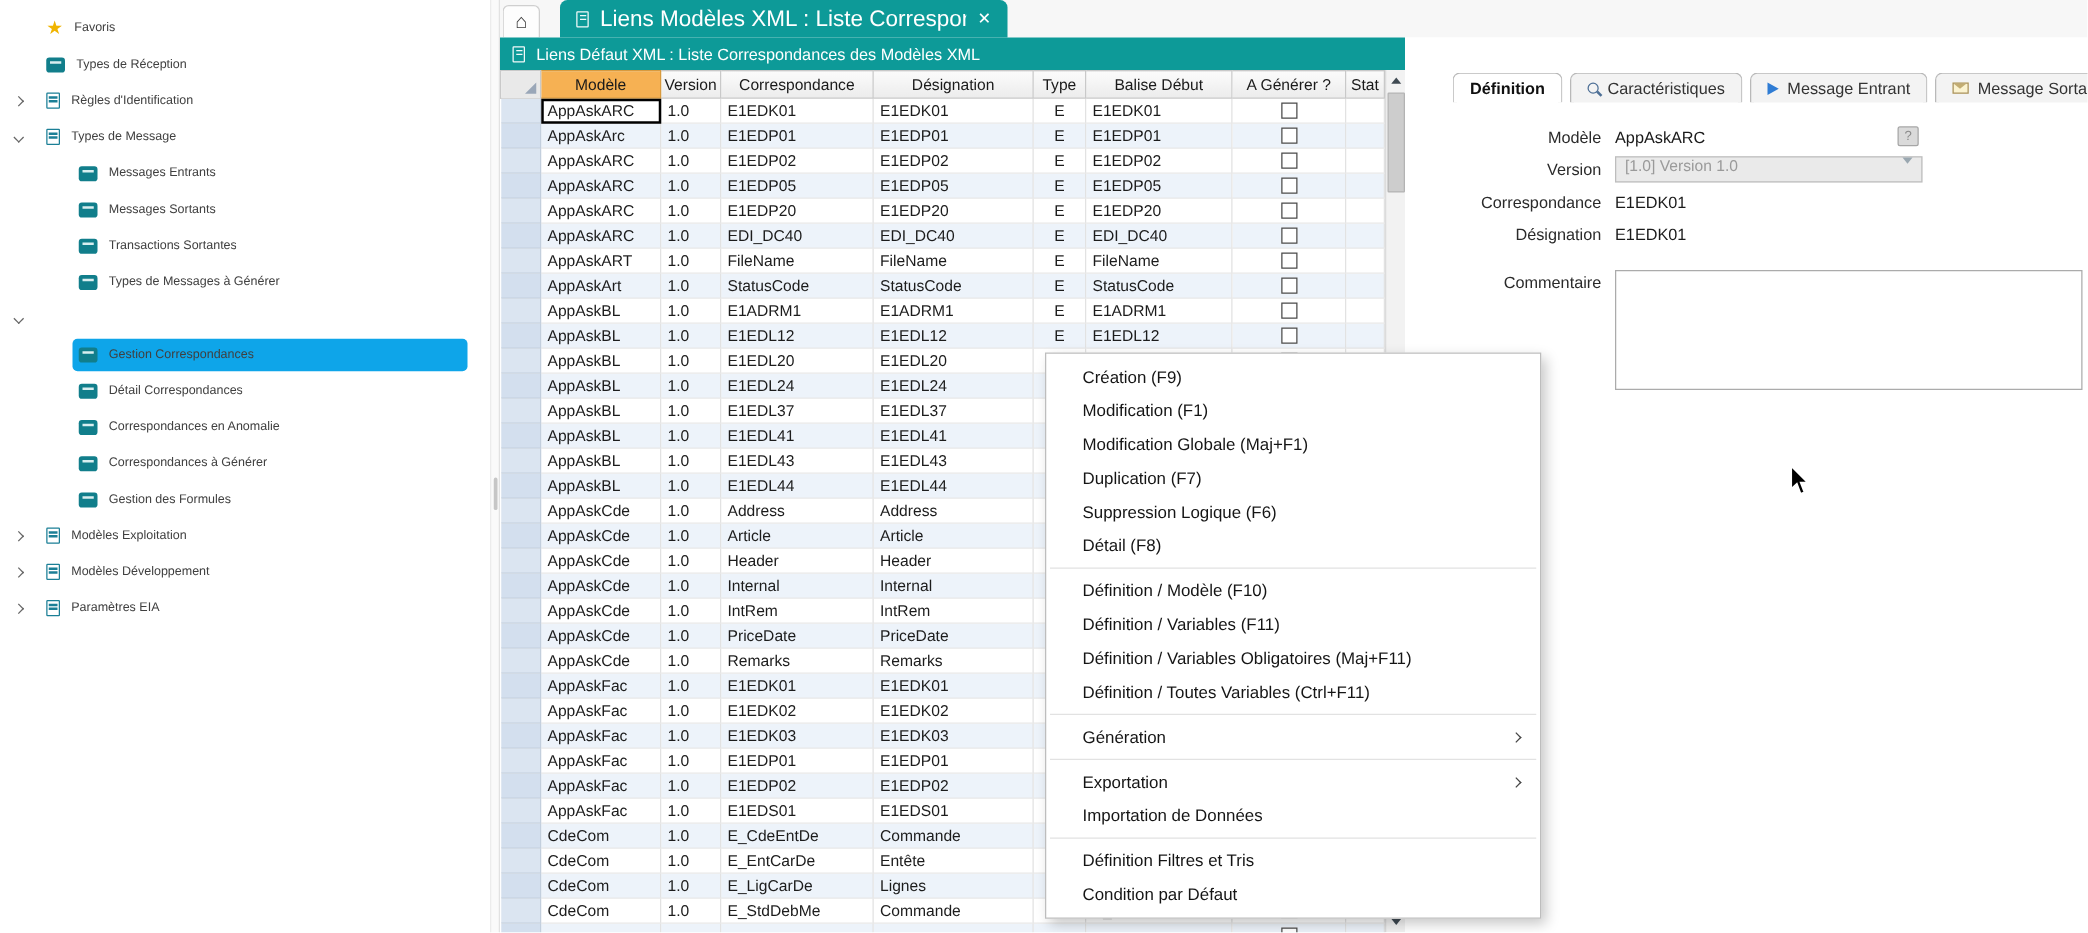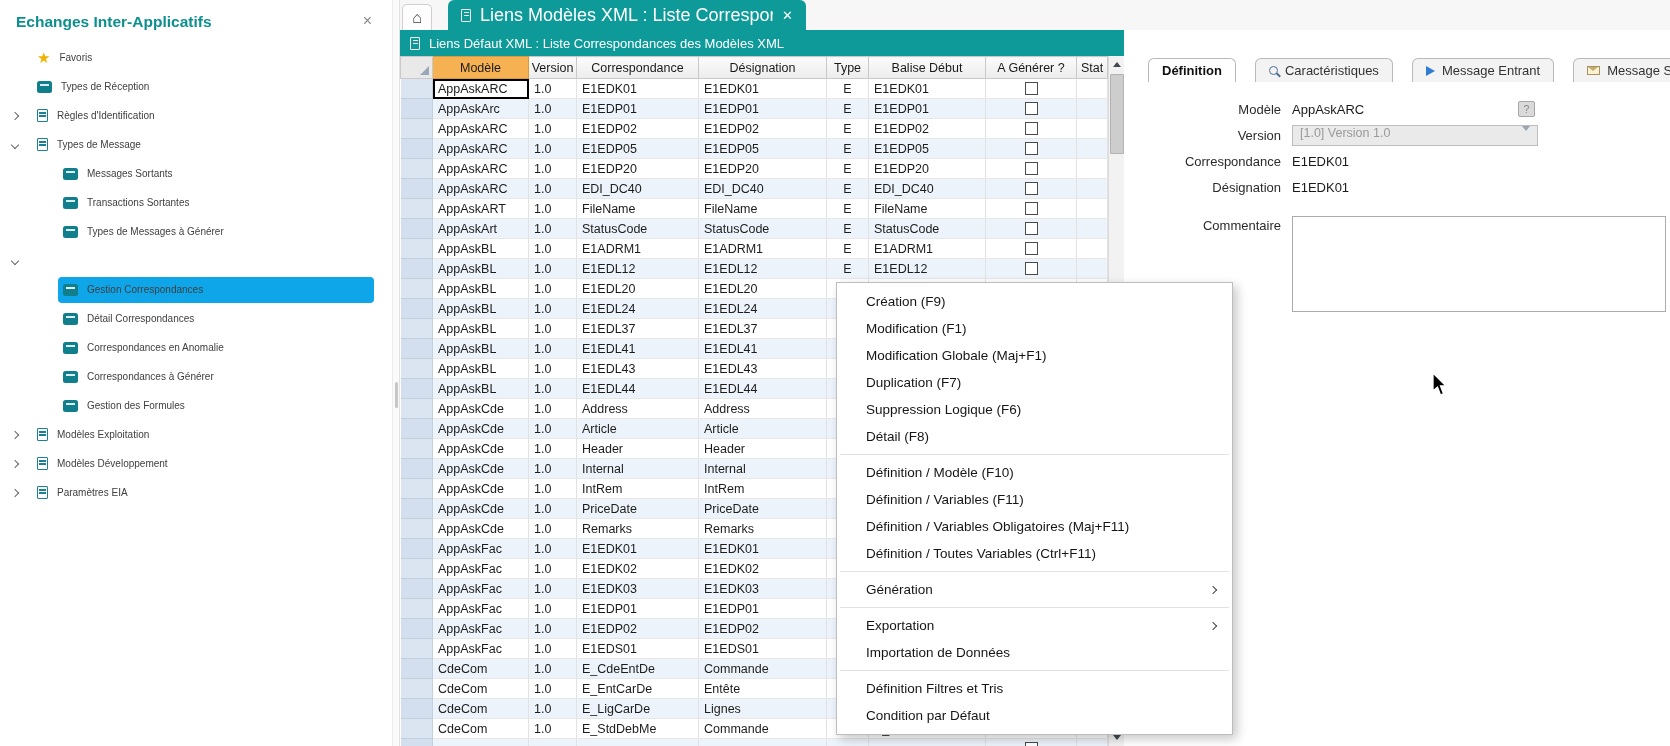--- a/index.html
+++ b/index.html
@@ -63,21 +63,21 @@
 td.selcell{outline:2px solid #000;outline-offset:-2px}
 .vscrollbar{width:17px;flex:none;background:#f2f2f2;border-left:1px solid #dcdcdc;position:relative}
 .sb-btn{position:absolute;left:0;width:16px;height:17px;display:flex;align-items:center;justify-content:center}
 .sb-up{top:0}.sb-down{bottom:0}
 .tri-up{width:0;height:0;border-left:4px solid transparent;border-right:4px solid transparent;border-bottom:5px solid #3f4a52}
 .tri-down{width:0;height:0;border-left:4px solid transparent;border-right:4px solid transparent;border-top:5px solid #3f4a52}
 .sb-thumb{position:absolute;left:1px;top:18px;width:14px;height:80px;background:#cdcdcd;border:1px solid #b3b3b3;border-radius:1px}
 
 
 .right-panel{flex:1;background:#fff;padding-top:27px;min-width:0}
-.ptabs{display:flex;align-items:flex-end;gap:19px;margin-left:24px;height:25px}
+.ptabs{display:flex;align-items:flex-end;gap:6px;margin-left:38px;height:25px}
 .ptab{height:24px;display:flex;align-items:center;gap:7px;padding:0 13px;border:1px solid #b9b9b9;border-bottom:none;border-radius:6px 6px 0 0;background:#f3f3f3;font-size:13px;color:#333;white-space:nowrap}
 .ptab.active{background:#fff;font-weight:bold;color:#101010}
 .picon{display:block;flex:none}
 .picon.magnifier{width:9px;height:9px;border:1.6px solid #4d6f96;border-radius:50%;position:relative}
 .picon.magnifier::after{content:"";position:absolute;width:5px;height:1.8px;background:#4d6f96;transform:rotate(45deg);right:-4px;bottom:-2px}
 .picon.arrow-blue{width:0;height:0;border-top:5px solid transparent;border-bottom:5px solid transparent;border-left:9px solid #2f7cd4}
 .picon.envelope{width:13px;height:9px;background:#fbf3d0;border:1px solid #a8915e;position:relative}
 .picon.envelope::after{content:"";position:absolute;left:0;top:0;width:0;height:0;border-left:5.5px solid transparent;border-right:5.5px solid transparent;border-top:4.5px solid #c3ad72}
 .pform{margin-top:14px;padding-left:8px}
 .frow{display:flex;align-items:center;min-height:26px}
@@ -99,24 +99,20 @@
 
 
 .cursor{position:absolute;left:1432px;top:372px;z-index:100;pointer-events:none}
 </style>
 </head>
 <body>
 
 <div class="app" style="--accent: #0d9a98;">
 
   <aside class="sidebar">
-    <div class="sb-head">
-      <span class="sb-title">Echanges Inter-Applicatifs</span>
-      <span class="sb-close">×</span>
-    </div>
     <div class="sb-items" id="sidebar-items">
         <div class="srow">
           <span class="chev none"></span>
           <span class="pill">
             <span class="sicon star-i">★</span>
             <span class="slabel">Favoris</span>
           </span>
         </div>
         <div class="srow">
           <span class="chev none"></span>
@@ -134,20 +130,28 @@
             <span class="slabel">Règles d'Identification</span>
           </span>
         </div>
         <div class="srow">
           <span class="chev down">
             <i></i>
           </span>
           <span class="pill">
             <span class="sicon doc-i"></span>
             <span class="slabel">Types de Message</span>
+          </span>
+        </div>
+        <div class="srow lvl1">
+          <span class="chev none"></span>
+          <span class="indent"></span>
+          <span class="pill">
+            <span class="sicon node-i"></span>
+            <span class="slabel">Messages Entrants</span>
           </span>
         </div>
         <div class="srow lvl1">
           <span class="chev none"></span>
           <span class="indent"></span>
           <span class="pill">
             <span class="sicon node-i"></span>
             <span class="slabel">Messages Sortants</span>
           </span>
         </div>

